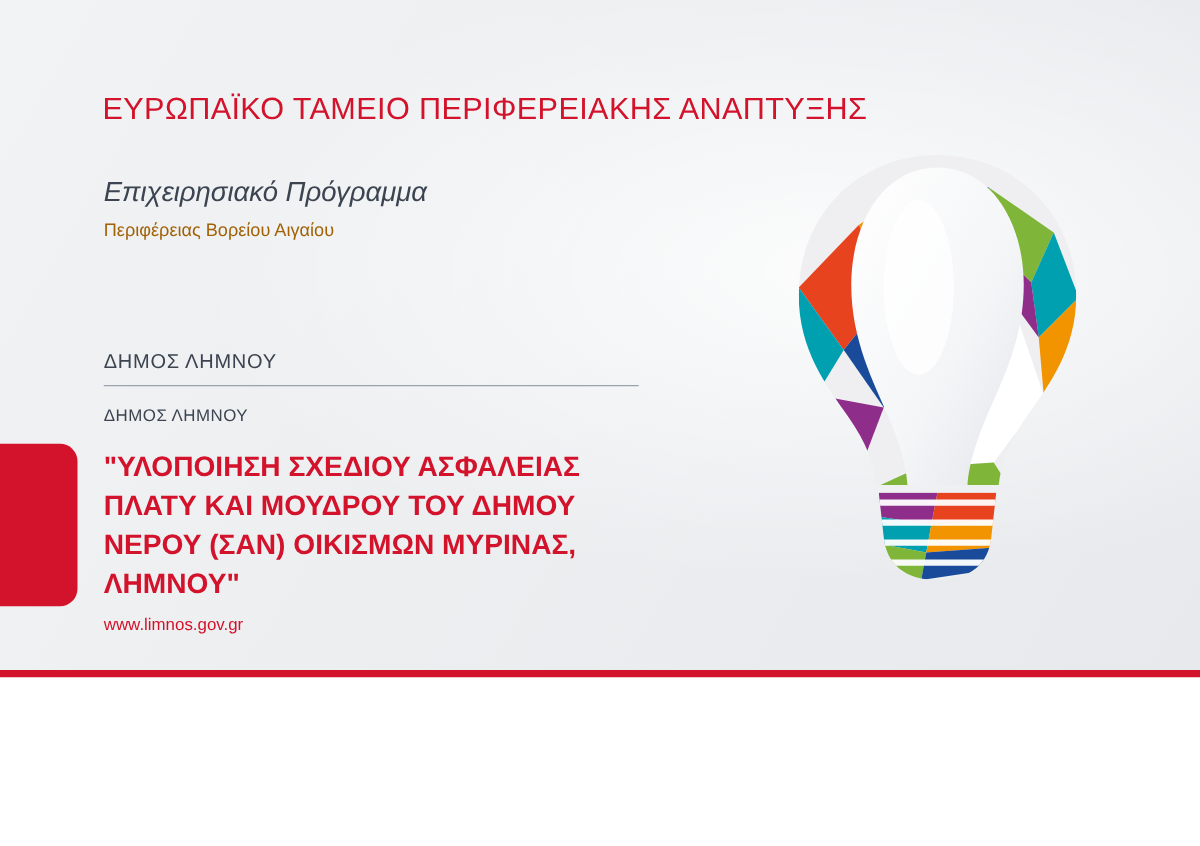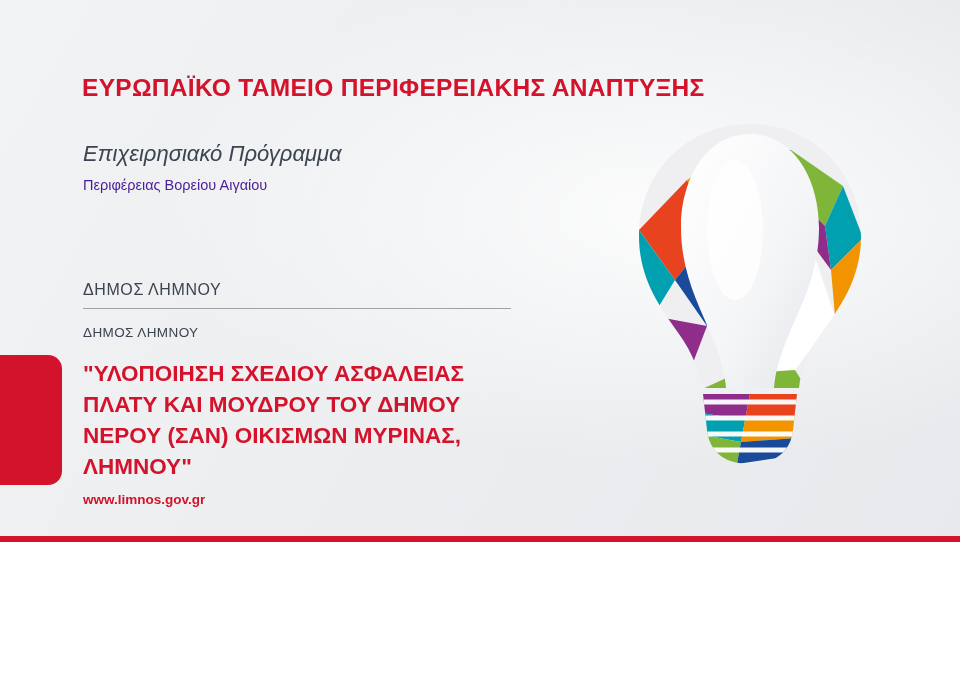--- a/index.html
+++ b/index.html
@@ -41,38 +41,38 @@
     width: 62px; height: 130px;
     background: #d3122b;
     border-top-right-radius: 14px;
     border-bottom-right-radius: 14px;
   }
   
   .headline {
     position: absolute;
     left: 82px; top: 74px;
     font-size: 24.5px;
-    font-weight: bold;
+    font-weight: normal;
     letter-spacing: 0.3px;
     color: #d3122b;
     white-space: nowrap;
   }
   .prog-title {
     position: absolute;
     left: 83px; top: 141px;
     font-size: 22px;
     color: #3b4450;
     font-weight: normal;
     font-style: italic;
   }
   .prog-sub {
     position: absolute;
     left: 83px; top: 177px;
     font-size: 14.5px;
-    color: #4c1d95;
+    color: #a16207;
   }
   
   .benef-top {
     position: absolute;
     left: 83px; top: 281px;
     font-size: 16px;
     color: #3b4450;
     letter-spacing: 0.6px;
   }
   .rule {
@@ -96,21 +96,21 @@
     font-size: 22.5px;
     line-height: 31px;
     font-weight: bold;
     color: #d3122b;
   }
   .project .ln { display: block; white-space: nowrap; }
   .website {
     position: absolute;
     left: 83px; top: 492px;
     font-size: 13.5px;
-    font-weight: bold;
+    font-weight: normal;
     color: #d3122b;
   }
   
   .bulb-wrap {
     position: absolute;
     left: 595px; top: 120px;
     width: 310px; height: 380px;
   }
   .bulb-wrap svg { display: block; }
 

